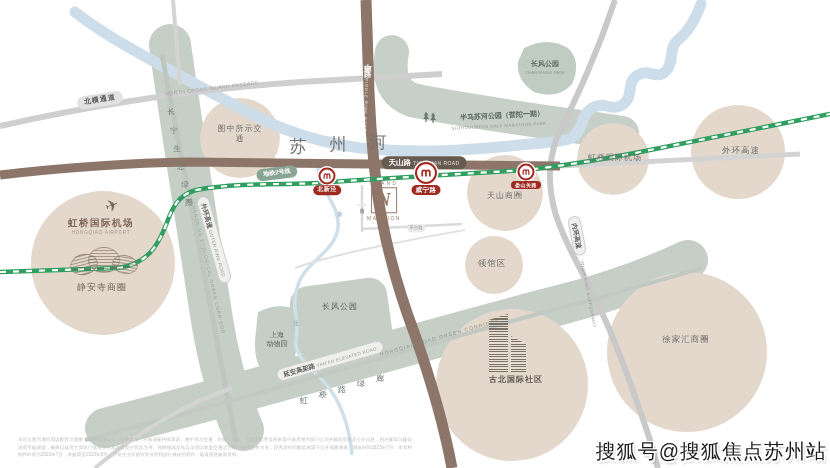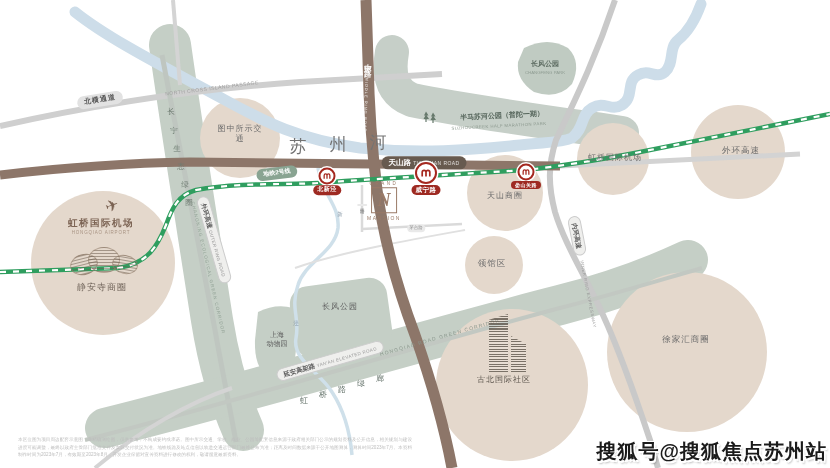--- a/index.html
+++ b/index.html
@@ -24,21 +24,21 @@
   #logo .g{font-size:4.5px;letter-spacing:2.5px;margin-bottom:1px;}
   #logo .nbox{width:24px;height:24px;border:1.5px solid #9a7a67;margin:0 auto;display:flex;
               align-items:center;justify-content:center;font-family:"Liberation Serif","DejaVu Serif",serif;
               font-size:18px;font-weight:bold;font-style:italic;}
   #logo .m{font-size:5px;letter-spacing:1.5px;margin-top:1.5px;}
   .hatch{background:repeating-linear-gradient(0deg,rgba(110,95,80,.55) 0 1px,rgba(0,0,0,0) 1px 3px);
          border:1px solid rgba(150,130,112,.6);}
   #terminal{position:absolute;left:103px;top:262px;transform:translate(-50%,-50%);width:66px;height:34px;}
   #terminal div{position:absolute;border-radius:50%;}
   .tower{position:absolute;background:repeating-linear-gradient(0deg,rgba(96,88,78,.8) 0 1px,rgba(255,255,255,.15) 1px 2.5px);}
-  #watermark{position:absolute;right:3px;bottom:3px;font-size:20px;font-weight:bold;color:#1b1b1b;letter-spacing:1px;
+  #watermark{position:absolute;right:3px;bottom:3px;font-size:20px;font-weight:normal;color:#1b1b1b;letter-spacing:1px;
      text-shadow:-1.5px -1.5px 0 #fff,1.5px -1.5px 0 #fff,-1.5px 1.5px 0 #fff,1.5px 1.5px 0 #fff,2px 3px 2px rgba(0,0,0,.25);}
   #disclaimer{position:absolute;left:18px;top:436px;width:394px;font-size:4.6px;color:#bdbdbd;
      line-height:1.65;text-align:justify;}
 </style>
 </head>
 <body>
 
 <div id="stage">
 
   <svg class="base" width="830" height="468" viewBox="0 0 830 468">
@@ -192,21 +192,21 @@
   <div class="lbl" style="left:323px;top:395px;font-size:8px;color:#64726a;">桥</div>
   <div class="lbl" style="left:342px;top:390px;font-size:8px;color:#64726a;">路</div>
   <div class="lbl" style="left:361px;top:384px;font-size:8px;color:#64726a;">绿</div>
   <div class="lbl" style="left:380px;top:379px;font-size:8px;color:#64726a;">廊</div>
   <div class="lbl" style="left:440px;top:337px;font-size:5px;color:#8a968c;letter-spacing:1.2px;transform:translate(-50%,-50%) rotate(-16deg);">HONGQIAO ROAD GREEN CORRIDOR</div>
 
   <div style="position:absolute;left:487px;top:310px;width:46px;height:62px;">
     <div class="tower" style="left:2px;top:4px;width:19px;height:58px;clip-path:polygon(0 10%,100% 0,100% 100%,0 100%);"></div>
     <div class="tower" style="left:24px;top:26px;width:15px;height:36px;clip-path:polygon(0 0,100% 22%,100% 100%,0 100%);"></div>
   </div>
-  <div class="lbl" style="left:504px;top:380px;font-size:8px;color:#5d564e;letter-spacing:1px;">古北国际社区</div>
+  <div class="lbl" style="left:516px;top:380px;font-size:8px;color:#5d564e;letter-spacing:1px;font-weight:bold;">古北国际社区</div>
 
   <div class="lbl" style="left:584px;top:272px;transform:translate(-50%,-50%) rotate(79deg);display:flex;align-items:center;gap:5px;">
     <span class="roadpill">内环高速</span>
     <span style="font-size:4.3px;color:#9a9a9a;letter-spacing:.6px;">INNER RING EXPRESSWAY</span>
   </div>
 
   <div id="disclaimer">本区位图为项目周边配套示意图，非精确测绘图，仅供参考，不构成要约或承诺。图中所示交通、学校、商业、公园等配套信息来源于政府相关部门公示的规划资料及公开信息，相关规划与建设进度可能调整，最终以政府主管部门批准文件及实际交付状况为准。地铁线路及站点信息以轨道交通运营部门最终公布为准；距离及时间数据来源于公开地图测算，测算时间2023年7月。本资料制作时间为2023年7月，有效期至2023年8月，开发企业保留对宣传资料进行修改的权利，敬请留意最新资料。</div>
   <div id="watermark">搜狐号@搜狐焦点苏州站</div>
 
 </div>

